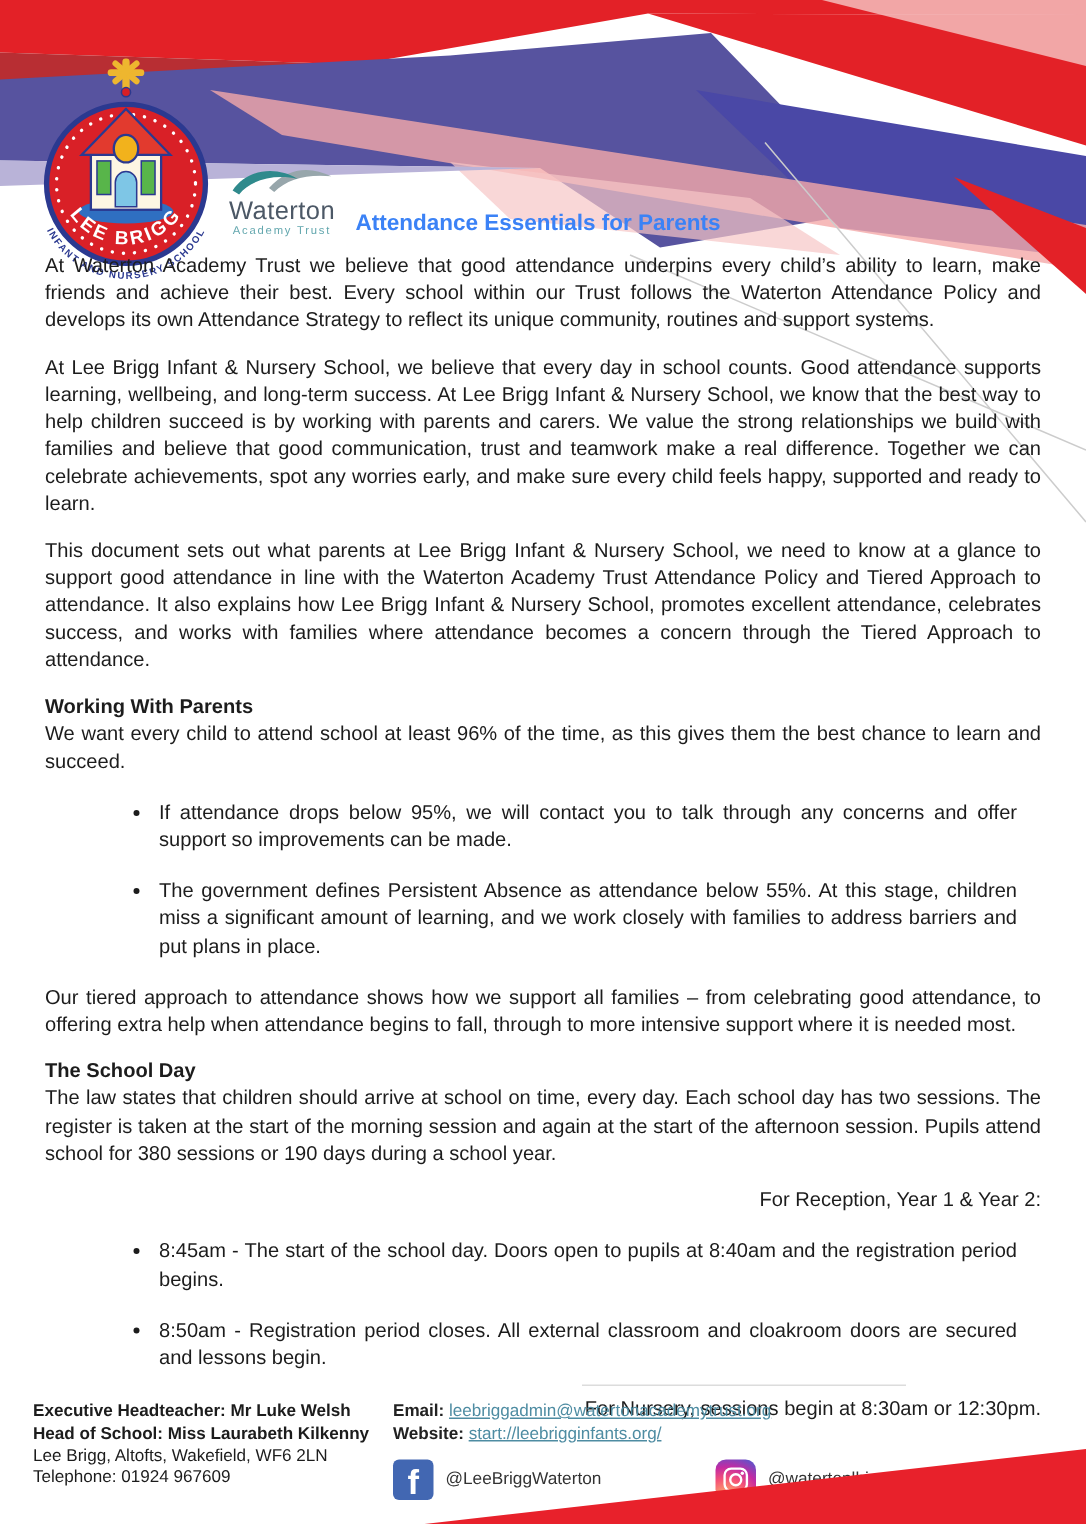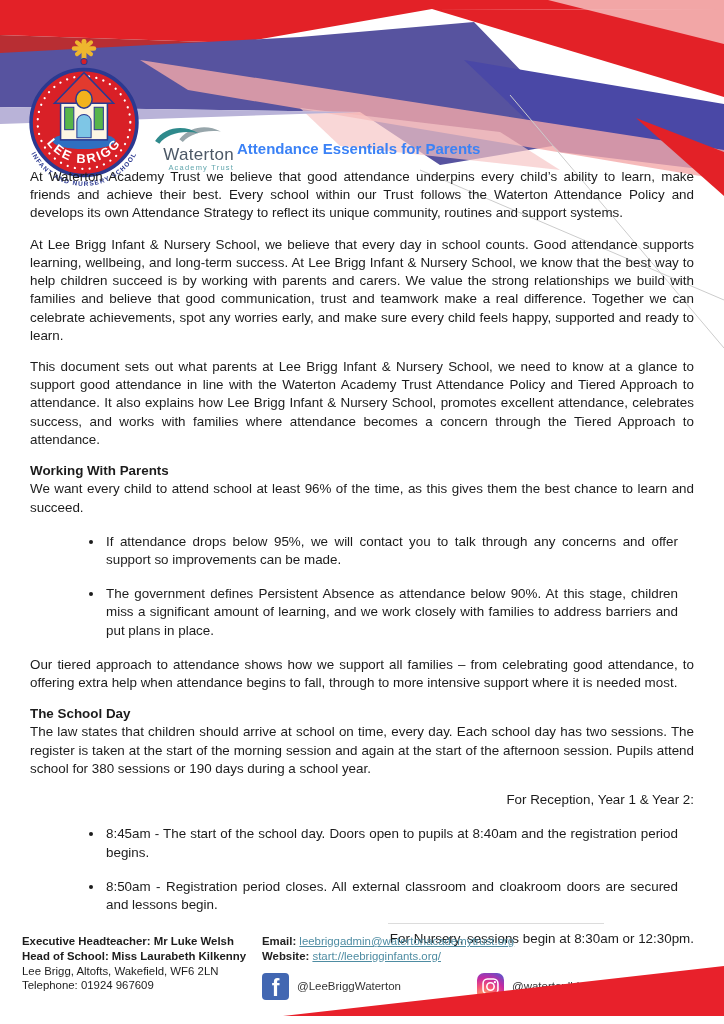--- a/index.html
+++ b/index.html
@@ -4,21 +4,21 @@
 <style>
   html,body{margin:0;padding:0;background:#e9e9e9;}
   .page{
     position:relative;width:724px;height:1024px;margin:0 auto;background:#ffffff;
     overflow:hidden;font-family:"Liberation Sans",sans-serif;color:#1c1c1c;
   }
   
   .header-art{position:absolute;top:0;left:0;width:724px;height:350px;pointer-events:none;}
   
   .lb-logo{position:absolute;top:36px;left:28px;width:112px;height:168px;}
-  .wt-logo{position:absolute;top:122px;left:142px;width:92px;text-align:right;}
+  .wt-logo{position:absolute;top:108px;left:142px;width:92px;text-align:center;}
   .wt-logo .wt-swoosh{width:74px;height:26px;display:block;margin:0 auto -2px auto;}
   .wt-name{font-size:17px;color:#4c5866;letter-spacing:.3px;line-height:1;}
   .wt-sub{font-size:7.5px;color:#63a7ae;letter-spacing:1.2px;line-height:1.4;}
   
   .doc-title{position:absolute;top:140px;left:237px;font-size:15px;font-weight:bold;color:#3b82f6;}
   
   .doc-body{position:absolute;top:168px;left:30px;width:664px;font-size:13.4px;line-height:1.36;text-align:justify;}
   .doc-body p{margin:0 0 13px 0;}
   .doc-body p.tight{margin-bottom:0;}
   .doc-body p.indent{padding-left:14px;text-align:right;}
@@ -106,21 +106,21 @@
   <div class="doc-title">Attendance Essentials for Parents</div>
 
   <main class="doc-body">
     <p>At Waterton Academy Trust we believe that good attendance underpins every child’s ability to learn, make friends and achieve their best. Every school within our Trust follows the Waterton Attendance Policy and develops its own Attendance Strategy to reflect its unique community, routines and support systems.</p>
     <p>At Lee Brigg Infant &amp; Nursery School, we believe that every day in school counts. Good attendance supports learning, wellbeing, and long-term success. At Lee Brigg Infant &amp; Nursery School, we know that the best way to help children succeed is by working with parents and carers. We value the strong relationships we build with families and believe that good communication, trust and teamwork make a real difference. Together we can celebrate achievements, spot any worries early, and make sure every child feels happy, supported and ready to learn.</p>
     <p>This document sets out what parents at Lee Brigg Infant &amp; Nursery School, we need to know at a glance to support good attendance in line with the Waterton Academy Trust Attendance Policy and Tiered Approach to attendance. It also explains how Lee Brigg Infant &amp; Nursery School, promotes excellent attendance, celebrates success, and works with families where attendance becomes a concern through the Tiered Approach to attendance.</p>
     <h2>Working With Parents</h2>
     <p class="tight">We want every child to attend school at least 96% of the time, as this gives them the best chance to learn and succeed.</p>
     <ul class="bullets">
       <li>If attendance drops below 95%, we will contact you to talk through any concerns and offer support so improvements can be made.</li>
-      <li>The government defines Persistent Absence as attendance below 90%. At this stage, children miss a significant amount of learning, and we work closely with families to address barriers and put plans in place.</li>
+      <li>The government defines Persistent Absence as attendance below 55%. At this stage, children miss a significant amount of learning, and we work closely with families to address barriers and put plans in place.</li>
     </ul>
     <p>Our tiered approach to attendance shows how we support all families – from celebrating good attendance, to offering extra help when attendance begins to fall, through to more intensive support where it is needed most.</p>
     <h2>The School Day</h2>
     <p>The law states that children should arrive at school on time, every day. Each school day has two sessions. The register is taken at the start of the morning session and again at the start of the afternoon session. Pupils attend school for 380 sessions or 190 days during a school year.</p>
     <p class="indent tight">For Reception, Year 1 &amp; Year 2:</p>
     <ul class="bullets">
       <li>8:45am - The start of the school day. Doors open to pupils at 8:40am and the registration period begins.</li>
       <li>8:50am - Registration period closes. All external classroom and cloakroom doors are secured and lessons begin.</li>
     </ul>
     <p class="indent">For Nursery, sessions begin at 8:30am or 12:30pm.</p>

